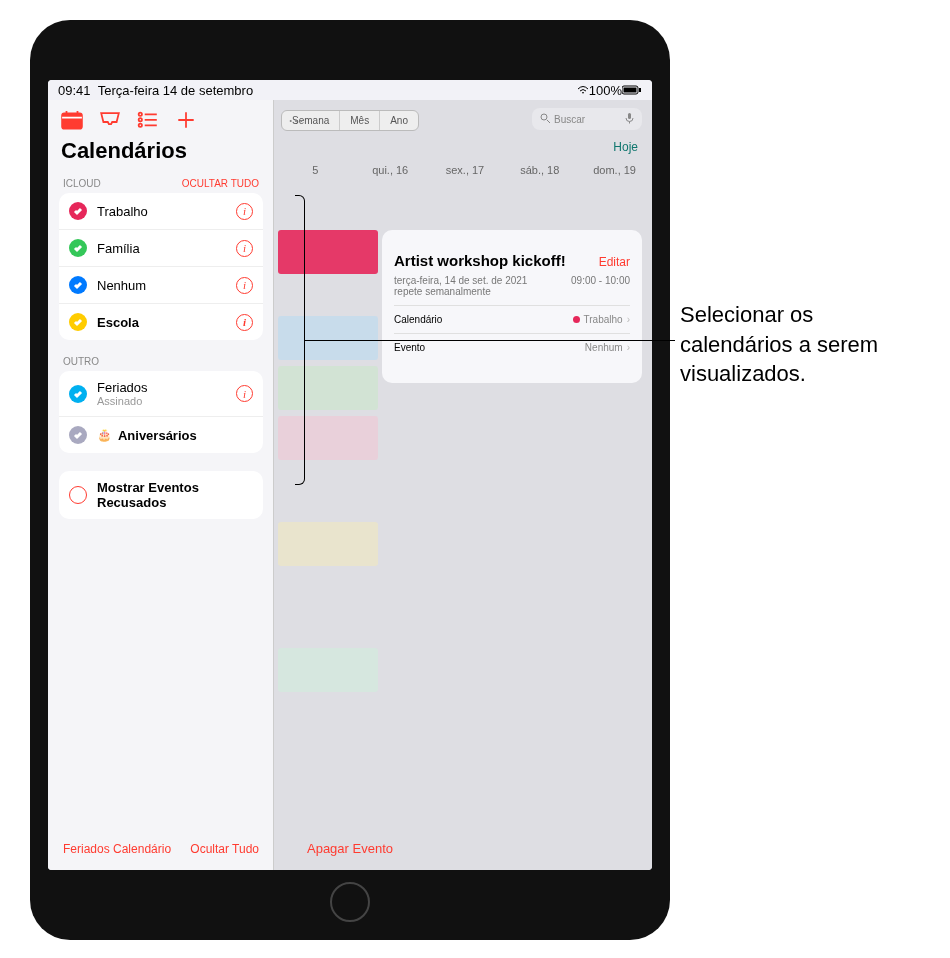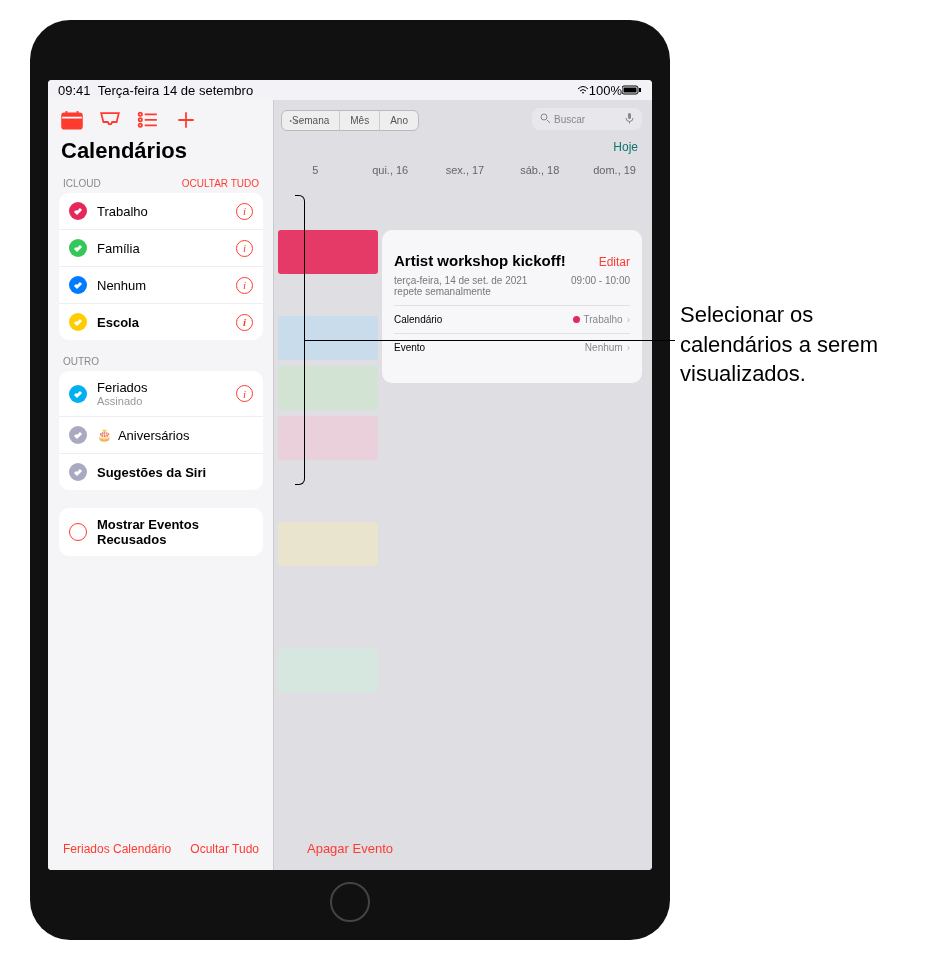--- a/index.html
+++ b/index.html
@@ -436,28 +436,20 @@
           </div>
           <div class="li">
             <span class="chk" style="background:#a9a9c0">
                 <svg viewBox="0 0 10 10">
                   <polyline points="2,5 4,7 8,3"></polyline>
                 </svg>
               </span>
             <span class="cake">🎂</span>
             <span class="li-label">Aniversários</span>
           </div>
-          <div class="li">
-            <span class="chk" style="background:#a9a9c0">
-                <svg viewBox="0 0 10 10">
-                  <polyline points="2,5 4,7 8,3"></polyline>
-                </svg>
-              </span>
-            <span class="li-label">Sugestões da Siri</span>
-          </div>
         </div>
 
         <div class="list" style="margin-top:18px;">
           <div class="li">
             <span class="radio"></span>
             <span class="li-label">Mostrar Eventos Recusados</span>
           </div>
         </div>
 
         <div class="sb-footer">

